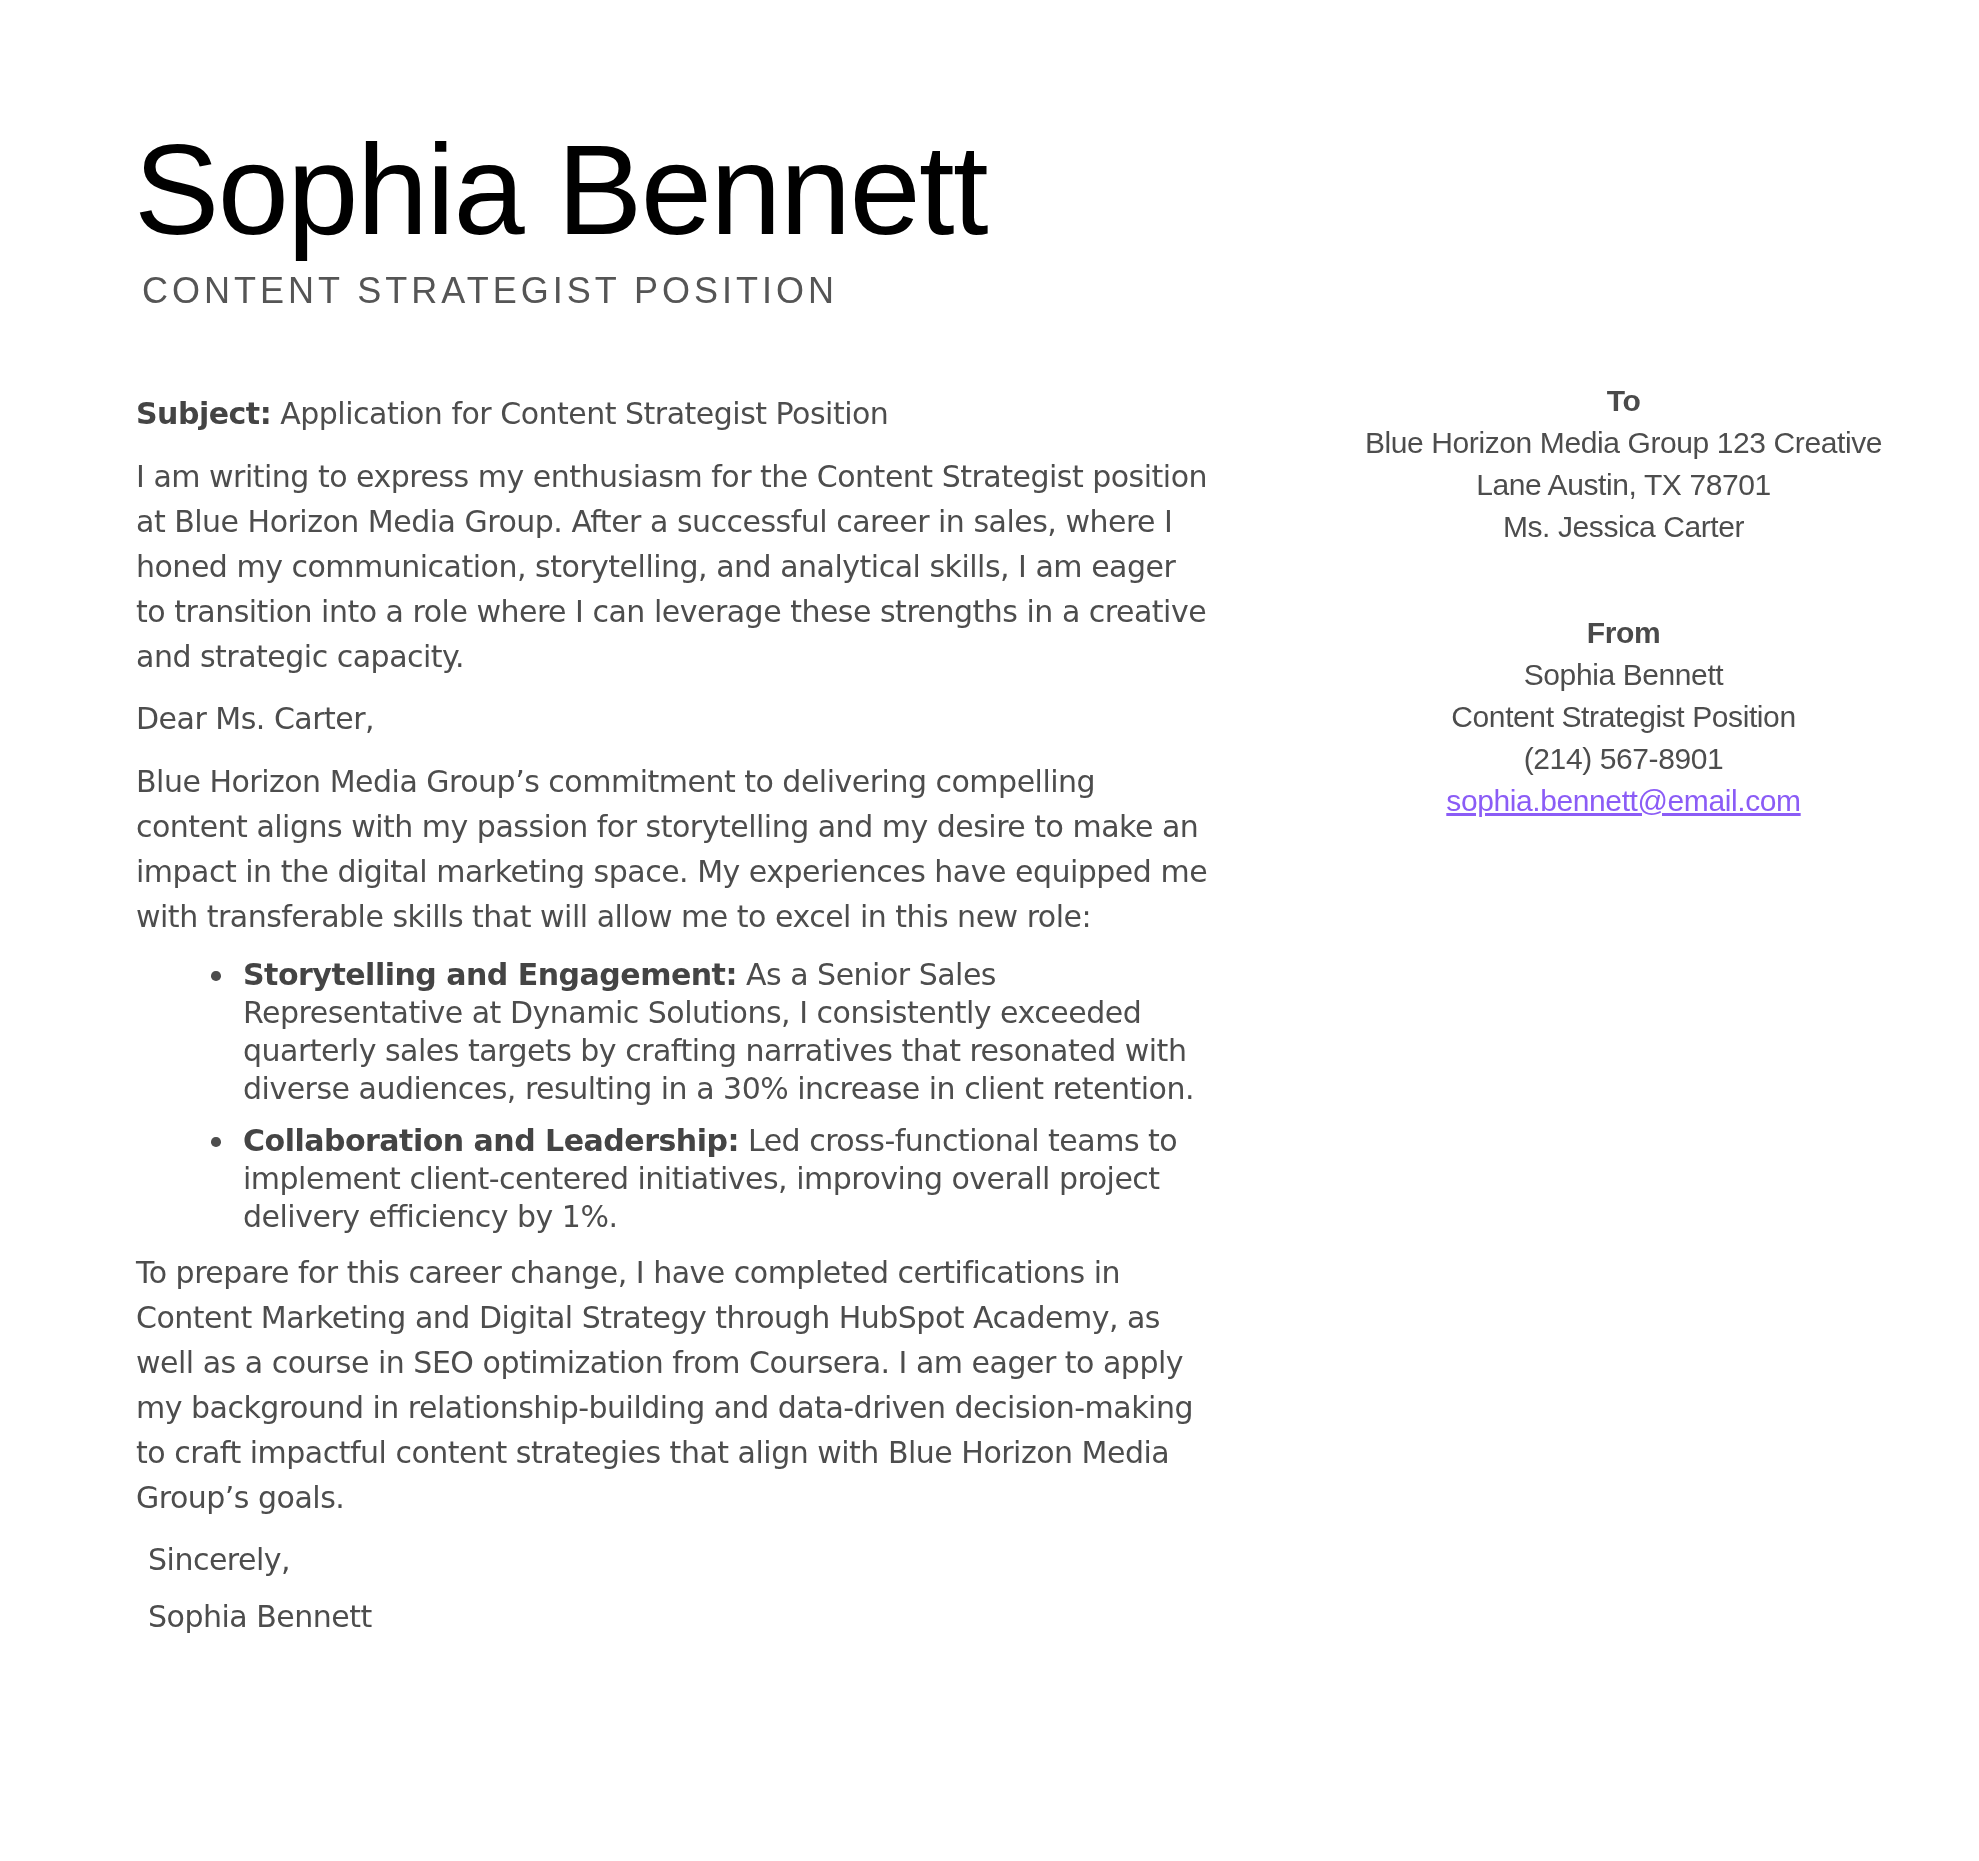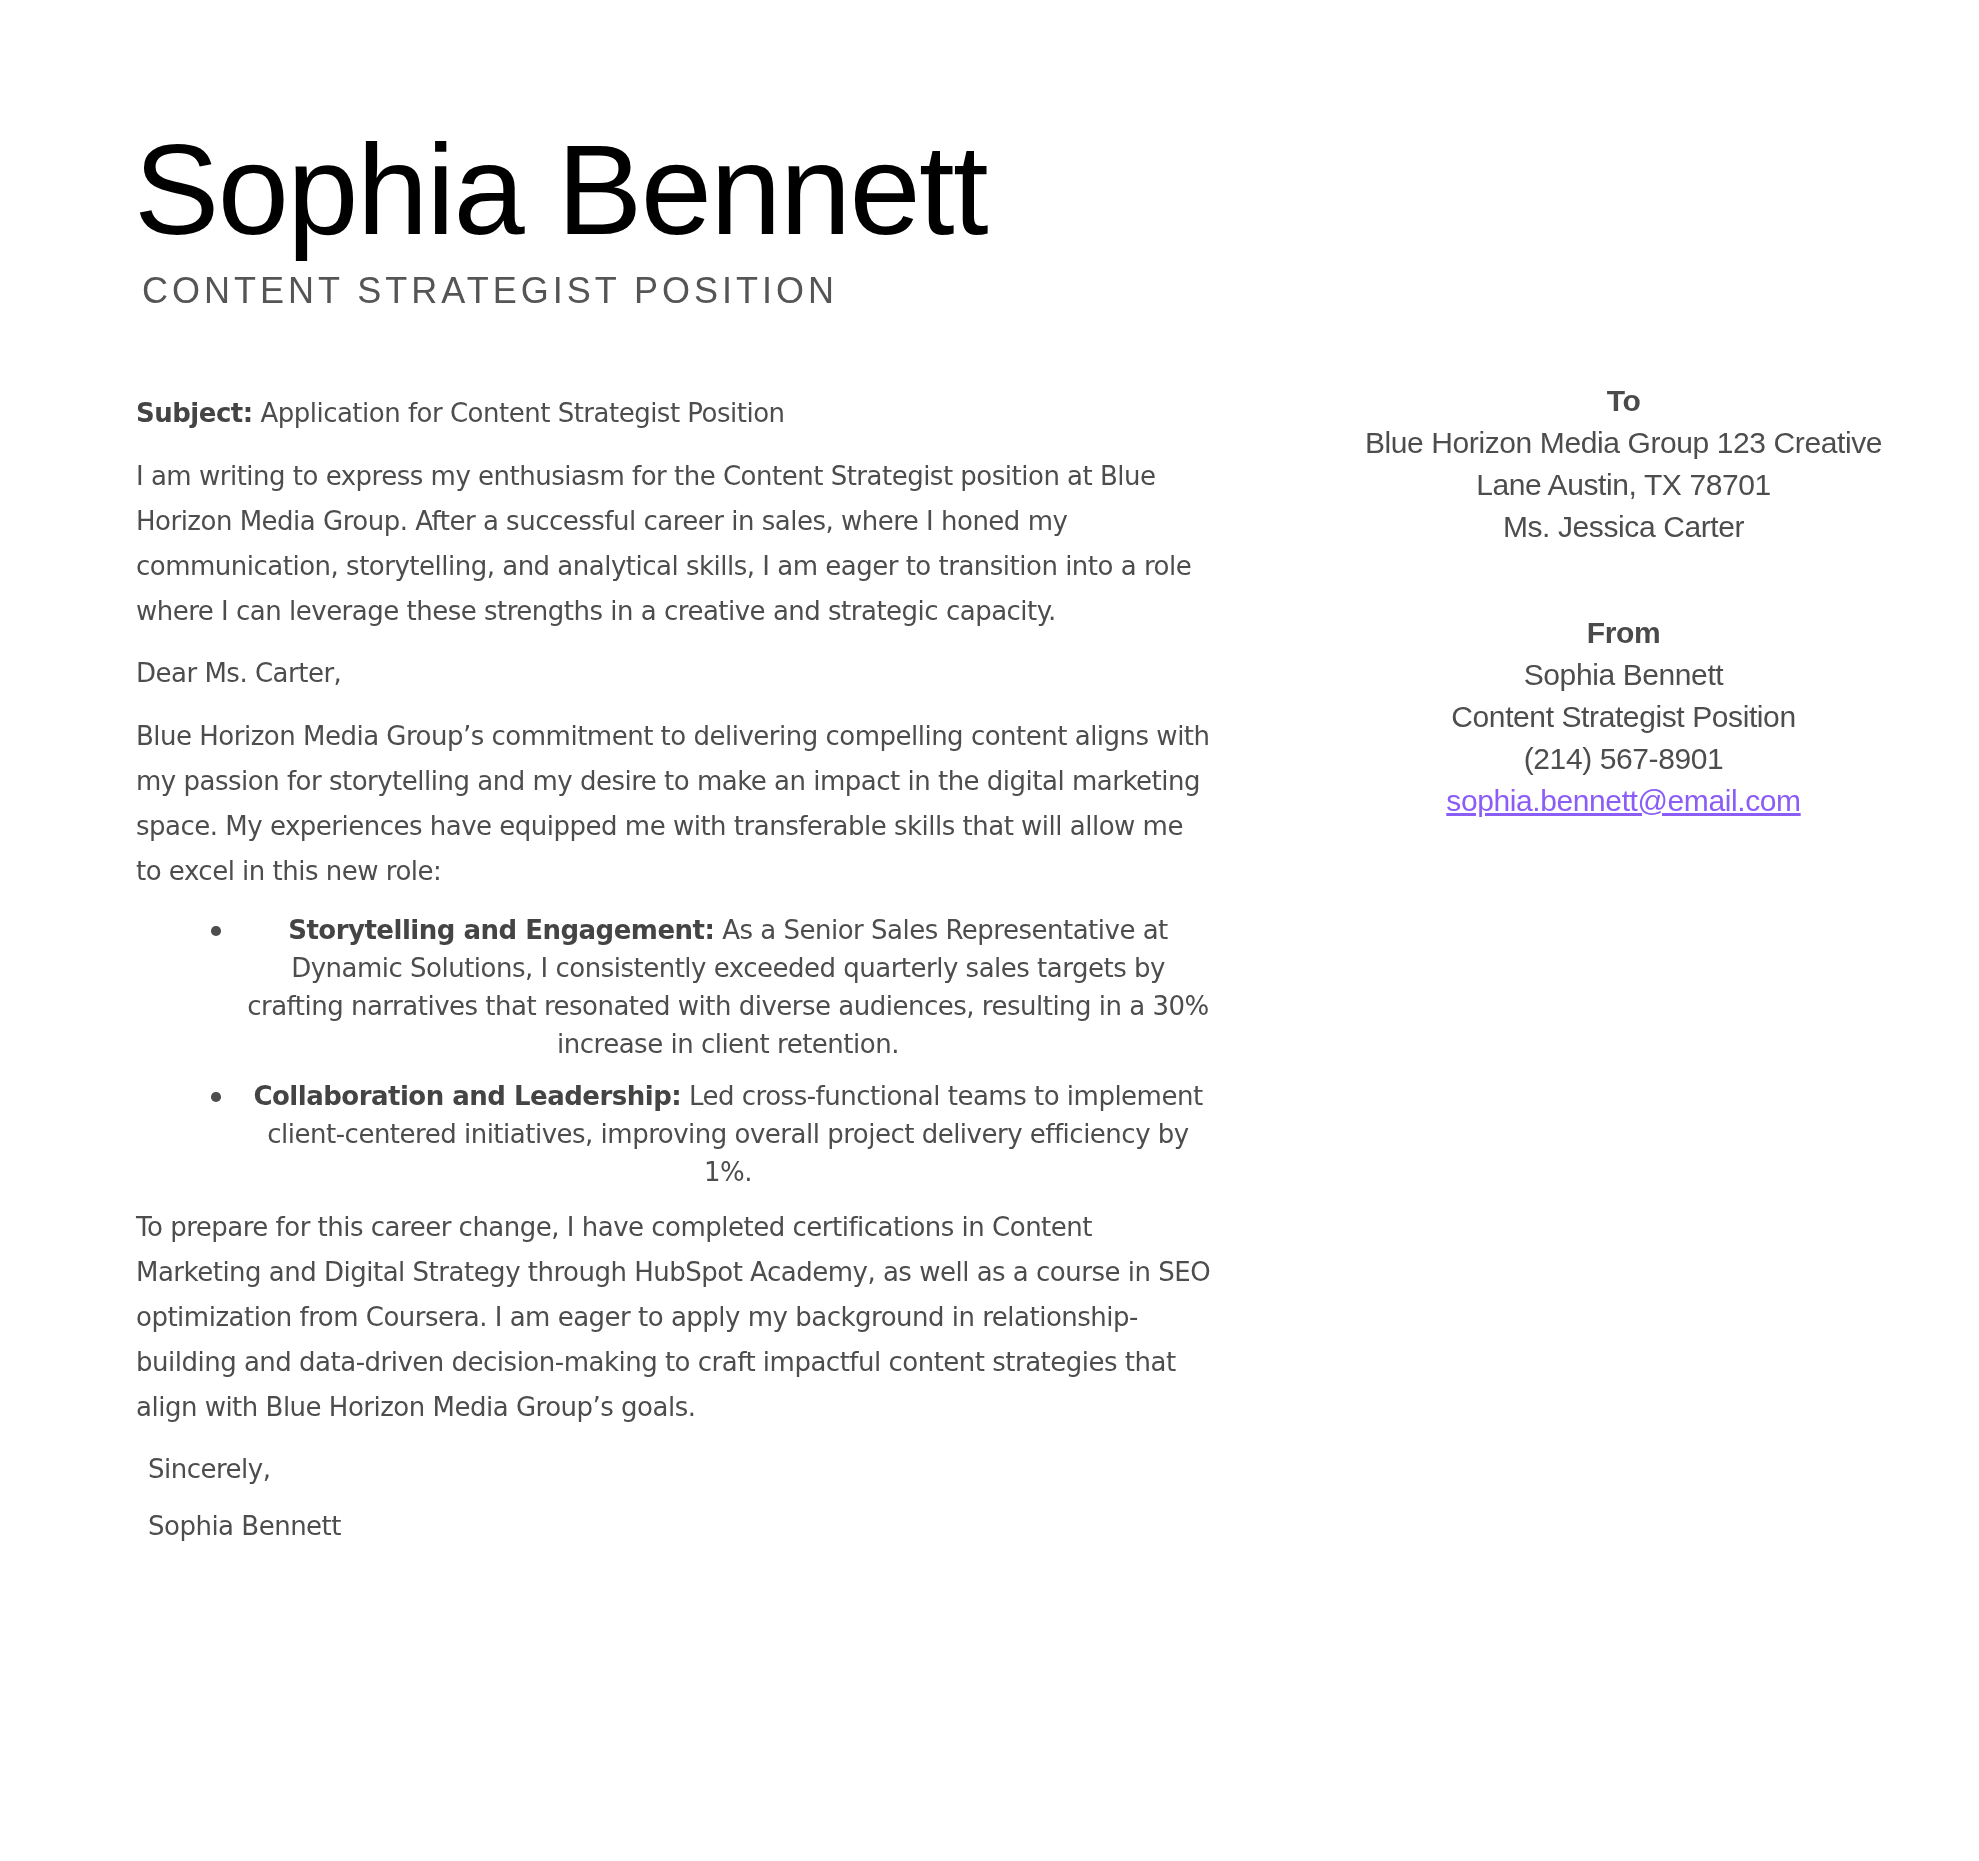--- a/index.html
+++ b/index.html
@@ -3,25 +3,25 @@
 <meta charset="utf-8">
 <style>
   html, body { margin:0; padding:0; background:#ffffff; }
   body { width:1979px; height:1861px; position:relative; overflow:hidden;
          font-family:"Liberation Sans", sans-serif; color:#4a4a4a; }
   .name { position:absolute; left:134px; top:126px; font-size:128px; line-height:1;
           color:#000; font-family:"Liberation Sans", sans-serif; letter-spacing:-1.6px; margin:0; font-weight:normal; }
   .subtitle { position:absolute; left:142px; top:270px; font-size:36px; letter-spacing:4px;
               color:#555; font-family:"Liberation Sans", sans-serif; text-transform:uppercase; }
   .left { position:absolute; left:136px; top:391px; width:1077px;
-          font-family:"DejaVu Sans", sans-serif; font-size:26px; line-height:45px; color:#4d4d4d; letter-spacing:-0.5px; }
+          font-family:"DejaVu Sans", sans-serif; font-size:30px; line-height:45px; color:#4d4d4d; letter-spacing:-0.5px; }
   .left p { margin:0 0 17.6px 0; }
   .left b { color:#444; }
   ul.skills { margin:0 0 11.2px 0; padding:0 0 0 107px; list-style:none; }
-  ul.skills li { position:relative; line-height:38px; margin-bottom:13.6px;text-align:center; }
+  ul.skills li { position:relative; line-height:38px; margin-bottom:13.6px; }
   ul.skills li .dot { position:absolute; left:-32px; top:15px; width:9.6px; height:9.6px; border-radius:50%; background:#4d4d4d; }
   .closing p { margin:12px; }
   .right { position:absolute; left:1336px; top:380px; width:575px;
            font-family:Liberation Sans, sans-serif; font-size:30px; line-height:42px; color:#4d4d4d; letter-spacing:-0.4px;text-align:center; }
   .right .label { font-weight:bold; color:#4a4a4a; font-size:30px; }
   .right .block { margin-bottom:64px; }
   .right a { color:#8b5cf6; text-decoration:underline; }
 </style>
 </head>
 <body>

